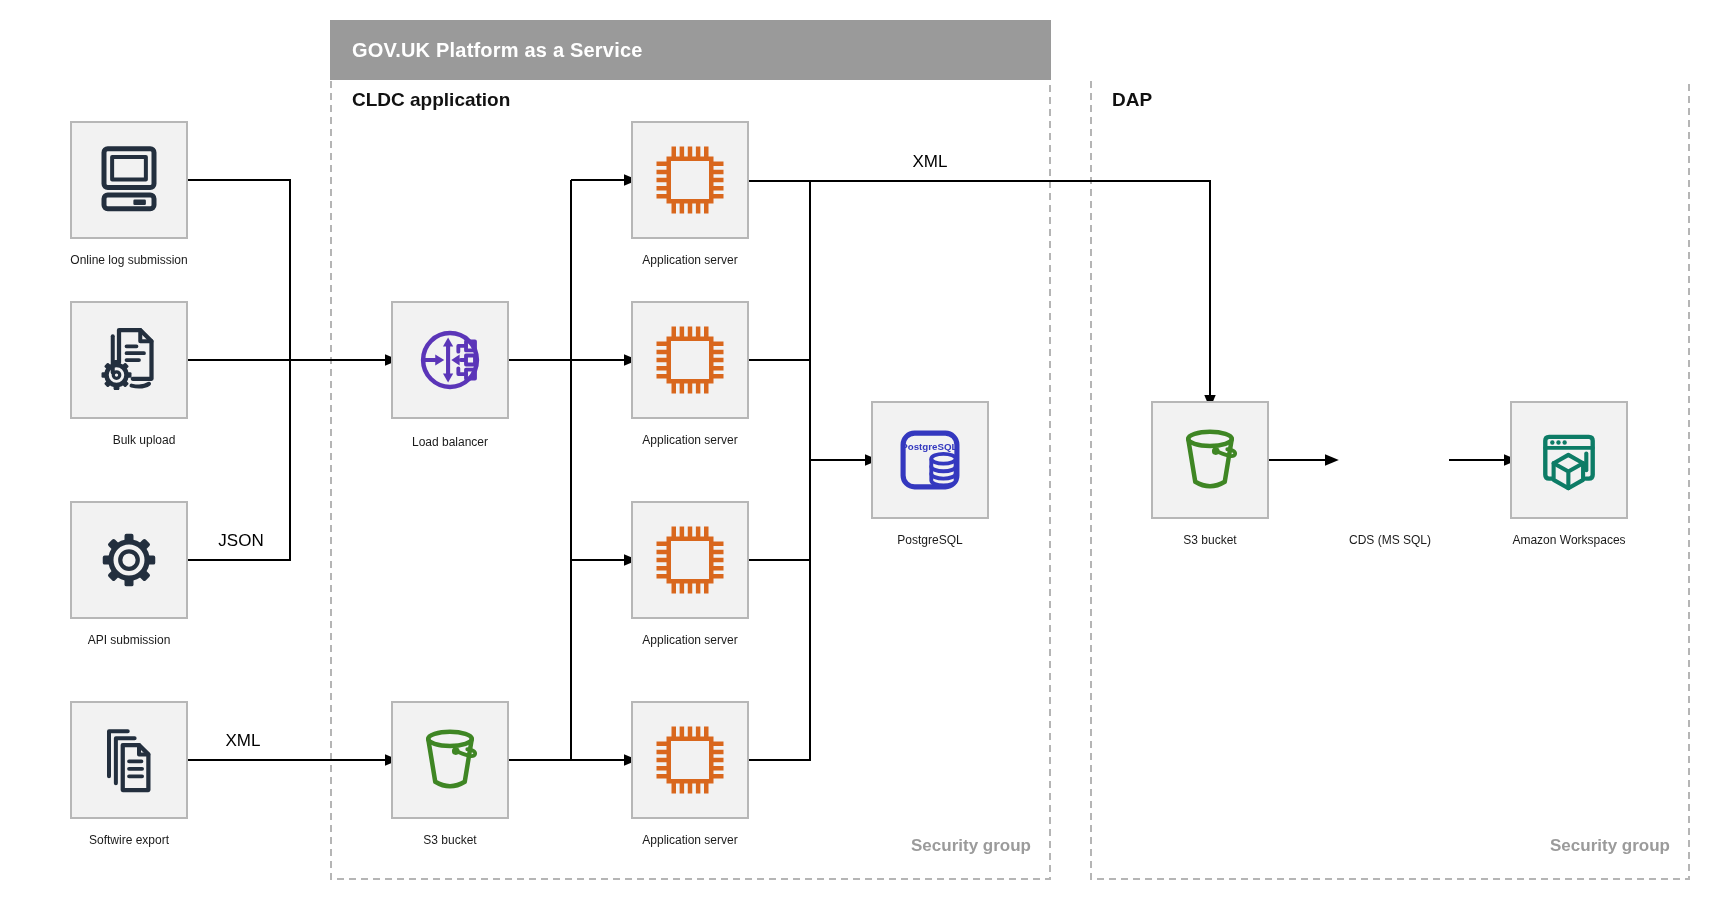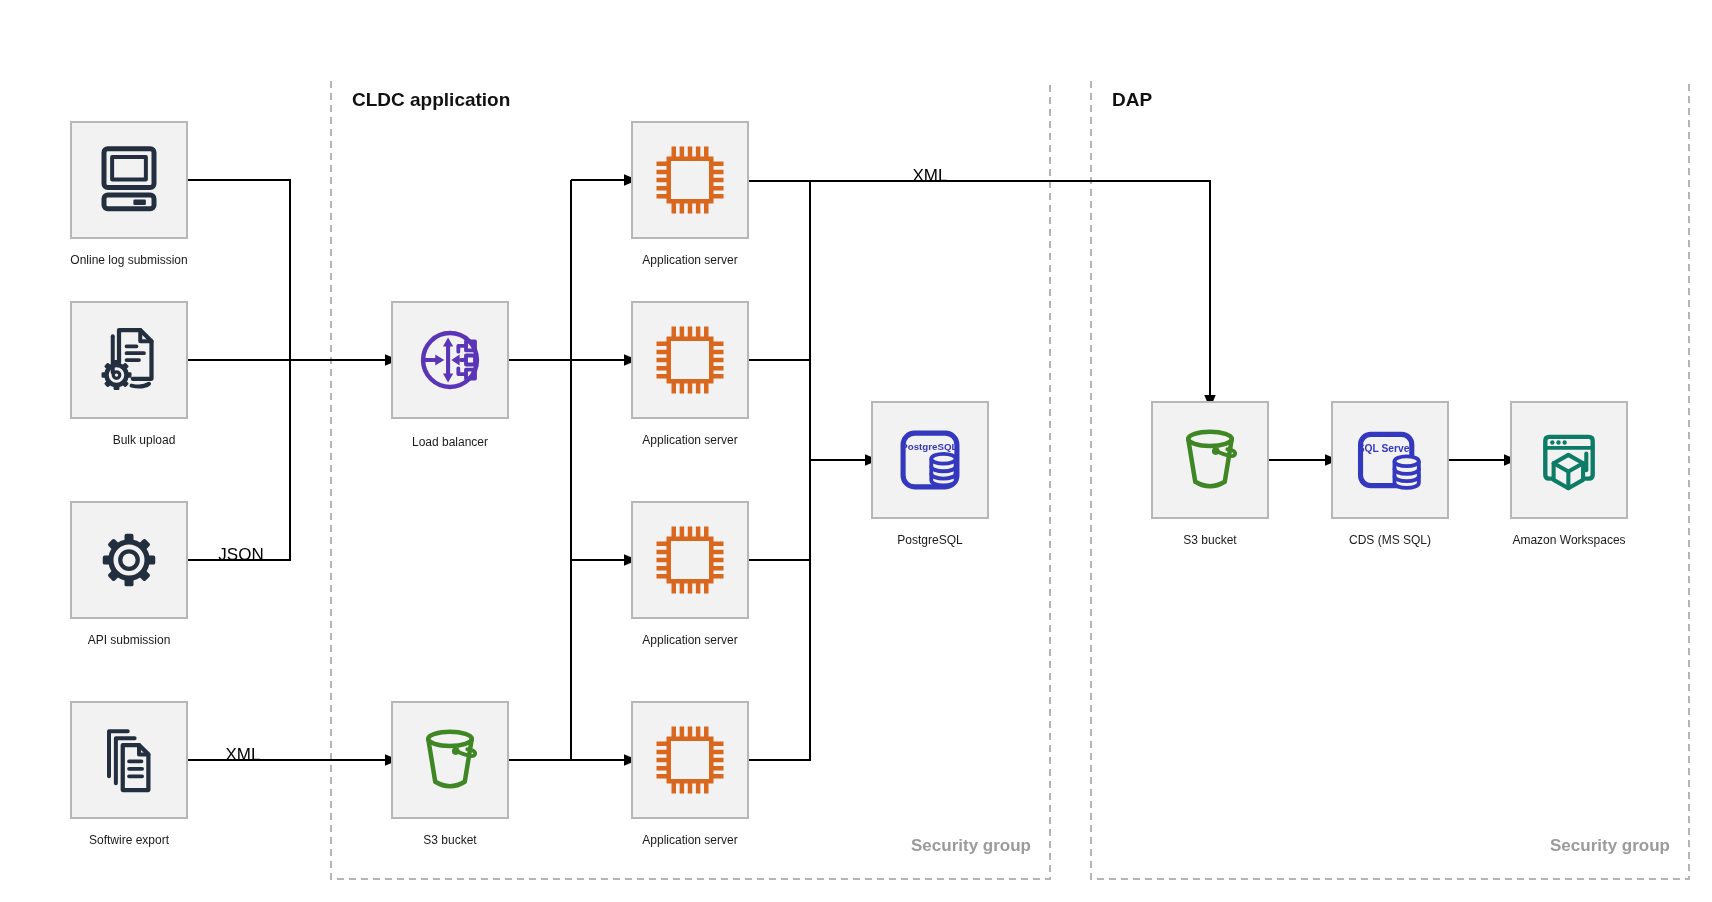--- a/index.html
+++ b/index.html
@@ -7,21 +7,21 @@
           font-family:"Liberation Sans", sans-serif;color:var(--c-label-text,#1a1a1a);}
   .hdr{position:absolute;height:60px;top:20px;background:var(--c-header-bg,#9a9a9a);
        display:flex;align-items:center;padding-left:22px;box-sizing:border-box;
        color:var(--c-header-text,#fff);font-size:20px;font-weight:bold;letter-spacing:.2px;}
   .sublabel{position:absolute;font-size:19px;font-weight:bold;color:#111;}
   .footerlabel{position:absolute;font-size:17px;color:var(--c-muted-text,#9b9b9b);transform:translateX(-100%);white-space:nowrap;font-weight:bold;}
   .node{position:absolute;width:118px;height:118px;box-sizing:border-box;
         background:var(--c-box-bg,#f2f2f2);border:2px solid var(--c-box-border,#b7b7b7);
         display:flex;align-items:center;justify-content:center;}
   .nlabel{position:absolute;font-size:12px;white-space:nowrap;transform:translateX(-50%);color:#1a1a1a;}
-  .elabel{position:absolute;font-size:17px;white-space:nowrap;transform:translateX(-50%);color:#000;margin-top:14px;}
+  .elabel{position:absolute;font-size:17px;white-space:nowrap;transform:translateX(-50%);color:#000;}
   svg.wires{position:absolute;left:0;top:0;}
   .wire{stroke:var(--c-wire,#000);stroke-width:2;fill:none;}
   .dash{stroke:var(--c-dashed-border,#b5b5b5);stroke-width:2;fill:none;stroke-dasharray:7 5;}
   
   .sd{stroke:var(--c-icon-dark,#232f3e);fill:none;stroke-linecap:round;stroke-linejoin:round;}
   .fd{fill:var(--c-icon-dark,#232f3e);stroke:none;}
   .sp{stroke:var(--c-lb-purple,#5b35b8);fill:none;stroke-linecap:round;stroke-linejoin:round;}
   .fp{fill:var(--c-lb-purple,#5b35b8);stroke:none;}
   .so{stroke:var(--c-chip-orange,#d9671d);fill:none;stroke-linecap:square;}
   .sg{stroke:var(--c-bucket-green,#3f8624);fill:none;stroke-linecap:round;stroke-linejoin:round;}
@@ -31,20 +31,23 @@
   .ti{fill:var(--c-db-indigo,#3438bf);font-family:"Liberation Sans",sans-serif;font-weight:bold;}
   .st{stroke:var(--c-workspaces-teal,#0d7c66);fill:none;stroke-linecap:round;stroke-linejoin:round;}
   .stb{stroke:var(--c-workspaces-teal,#0d7c66);fill:var(--c-box-bg,#f2f2f2);stroke-linejoin:round;}
   .ft{fill:var(--c-workspaces-teal,#0d7c66);stroke:none;}
 </style>
 </head>
 <body>
 
 <div class="canvas">
 
+  <div class="hdr" style="left:330px;width:721px;">
+    <span>GOV.UK Platform as a Service</span>
+  </div>
   <div class="sublabel" style="left:352px;top:89px;">CLDC application</div>
   <div class="sublabel" style="left:1112px;top:89px;">DAP</div>
   <div class="footerlabel" style="left:1031px;top:836px;">Security group</div>
   <div class="footerlabel" style="left:1670px;top:836px;">Security group</div>
 
   <svg class="wires" width="1712" height="902" viewBox="0 0 1712 902">
     <defs>
       <marker id="arr" markerWidth="8" markerHeight="6.5" refX="0.6" refY="2.9" orient="auto" markerUnits="strokeWidth">
         <path d="M0 0 L7 2.9 L0 5.8 Z" fill="#000"></path>
       </marker>
@@ -238,30 +241,20 @@
   <div class="node" style="left:1151px;top:401px;">
     <svg width="82" height="82" viewBox="0 0 64 64">
       <ellipse class="sg" cx="32" cy="15.5" rx="17" ry="5.5" stroke-width="3.5"></ellipse>
       <path class="sg" d="M15 15.5 L20.5 49 Q32 56 43.5 49 L49 15.5" stroke-width="3.5"></path>
       <circle class="fg" cx="36.5" cy="25" r="3"></circle>
       <path class="sg" d="M39 26 C46 29 50.5 30 51.5 27.5 C52.3 25.3 48.5 23.6 45.5 23.6" stroke-width="3"></path>
     </svg>
   </div>
   <div class="nlabel" style="left:1210px;top:533px;">S3 bucket</div>
 
-  <div class="node" style="left:1331px;top:401px;">
-    <svg width="82" height="82" viewBox="0 0 64 64">
-      <rect class="si" x="9" y="12" width="40" height="40" rx="8" stroke-width="4"></rect>
-      <text class="ti" x="28.5" y="26" font-size="8" text-anchor="middle">SQL Server</text>
-      <path class="sib" d="M35.5 33 V50 a9.5 3.8 0 0 0 19 0 V33" stroke-width="3"></path>
-      <path class="si" d="M35.5 39 a9.5 3.8 0 0 0 19 0" stroke-width="3"></path>
-      <path class="si" d="M35.5 44.7 a9.5 3.8 0 0 0 19 0" stroke-width="3"></path>
-      <ellipse class="sib" cx="45" cy="33" rx="9.5" ry="3.8" stroke-width="3"></ellipse>
-    </svg>
-  </div>
   <div class="nlabel" style="left:1390px;top:533px;">CDS (MS SQL)</div>
 
   <div class="node" style="left:1510px;top:401px;">
     <svg width="82" height="82" viewBox="0 0 64 64">
       <path class="st" d="M19 46.5 H16.5 Q13.5 46.5 13.5 43.5 V17 Q13.5 14 16.5 14 H47.5 Q50.5 14 50.5 17 V43.5 Q50.5 46.5 47.5 46.5 H45" stroke-width="3.4"></path>
       <path class="st" d="M13.5 22.5 H50.5" stroke-width="3"></path>
       <circle class="ft" cx="19" cy="18.3" r="1.7"></circle>
       <circle class="ft" cx="23.8" cy="18.3" r="1.7"></circle>
       <circle class="ft" cx="28.6" cy="18.3" r="1.7"></circle>
       <path class="st" d="M45.5 27 V40" stroke-width="3.2"></path>

